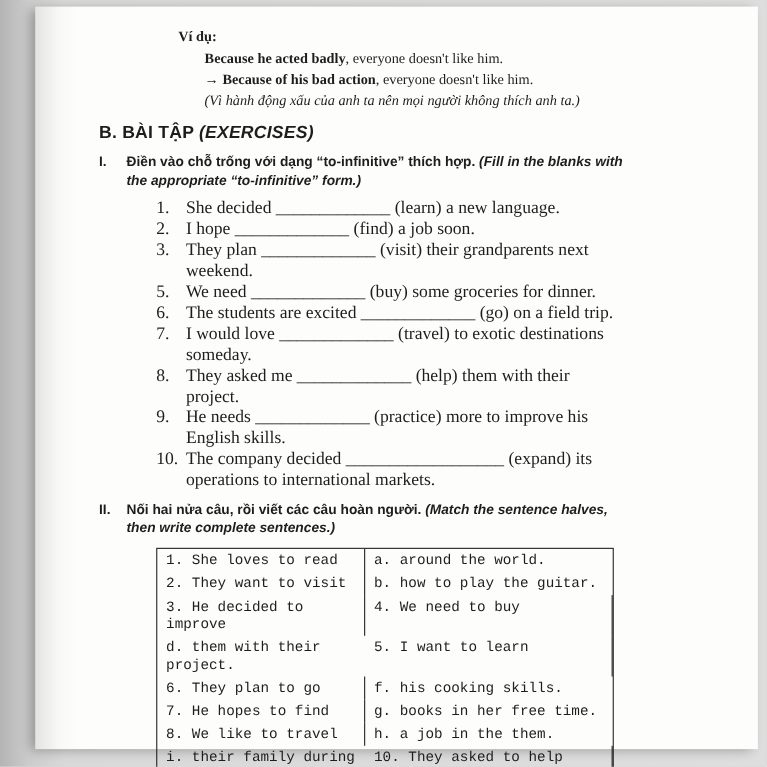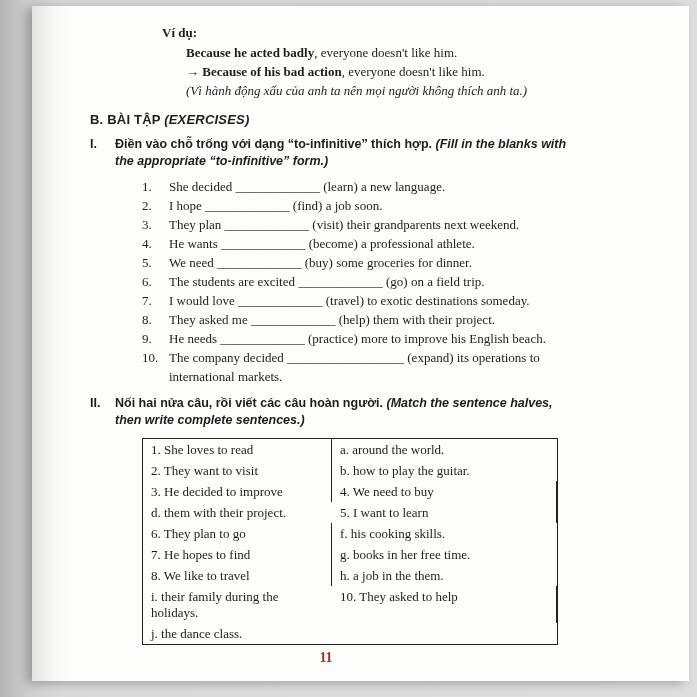--- a/index.html
+++ b/index.html
@@ -33,50 +33,50 @@
   .example-label { font-weight: bold; margin-bottom: 2px; }
   .example-lines { margin-left: 24px; }
   .example-lines p { margin: 0 0 1px 0; }
   .ital { font-style: italic; }
   b, .bold { font-weight: bold; }
 
   
   .section-b {
     margin-top: 12px;
     font-family: "Liberation Sans", sans-serif;
-    font-size: 13px; font-weight: bold; letter-spacing: 0.2px;
+    font-size: 16px; font-weight: bold; letter-spacing: 0.2px;
   }
   .section-b .paren { font-style: italic; }
 
   
   .ex-head {
     display: flex;
     margin-top: 9px;
     font-family: "Liberation Sans", sans-serif;
     font-size: 12.5px; font-weight: bold; line-height: 17px;
   }
   .ex-head .numeral { width: 25px; flex: 0 0 25px; }
   .ex-head .instr { width: 455px; }
   .instr .it { font-style: italic; }
 
   
-  .items { list-style: none; margin: 7px 0 0 52px; font-size: 13px; line-height: 19px; width: 418px; }
+  .items { list-style: none; margin: 7px 0 0 52px; font-size: 16px; line-height: 19px; width: 418px; }
   .items .item { padding-left: 27px; text-indent: -27px; }
   .items .num { display: inline-block; width: 27px; text-indent: 0; }
 
   
   .match-table {
     margin: 9px 0 0 52px;
     width: 416px;
     border: 1.5px solid #222;
     display: grid;
     grid-template-columns: 189px 1fr;
     font-size: 13px;
   }
-  .match-table .cell { padding: 2.5px 4px 2.5px 8px; line-height: 16px; }
+  .match-table .cell { padding: 2.5px 4px 2.5px 8px; line-height: 16px; font-family: Liberation Mono, monospace; }
   .match-table .left { border-right: 1.5px solid #222; }
 
   
   .page-number {
     width: 472px;
     margin-top: 5px;
     text-align: center;
     font-weight: bold;
     font-size: 14px;
     color: #8d3a2c;
@@ -102,26 +102,25 @@
 
       <div class="ex-head">
         <span class="numeral">I.</span>
         <span class="instr"><span>Điền vào chỗ trống với dạng “to-infinitive” thích hợp. </span><span class="it">(Fill in the blanks with the appropriate “to-infinitive” form.)</span></span>
       </div>
 
       <ol class="items">
         <li class="item"><span class="num">1.</span><span>She decided _____________ (learn) a new language.</span></li>
         <li class="item"><span class="num">2.</span><span>I hope _____________ (find) a job soon.</span></li>
         <li class="item"><span class="num">3.</span><span>They plan _____________ (visit) their grandparents next weekend.</span></li>
-        <li class="item"><span class="num">4.</span><span>He wants _____________ (become) a professional athlete.</span></li>
         <li class="item"><span class="num">5.</span><span>We need _____________ (buy) some groceries for dinner.</span></li>
         <li class="item"><span class="num">6.</span><span>The students are excited _____________ (go) on a field trip.</span></li>
         <li class="item"><span class="num">7.</span><span>I would love _____________ (travel) to exotic destinations someday.</span></li>
         <li class="item"><span class="num">8.</span><span>They asked me _____________ (help) them with their project.</span></li>
-        <li class="item"><span class="num">9.</span><span>He needs _____________ (practice) more to improve his English beach.</span></li>
+        <li class="item"><span class="num">9.</span><span>He needs _____________ (practice) more to improve his English skills.</span></li>
         <li class="item"><span class="num">10.</span><span>The company decided __________________ (expand) its operations to international markets.</span></li>
       </ol>
 
       <div class="ex-head">
         <span class="numeral">II.</span>
         <span class="instr"><span>Nối hai nửa câu, rồi viết các câu hoàn người. </span><span class="it">(Match the sentence halves, then write complete sentences.)</span></span>
       </div>
 
       <div class="match-table">
         <div class="cell left">1. She loves to read</div>

